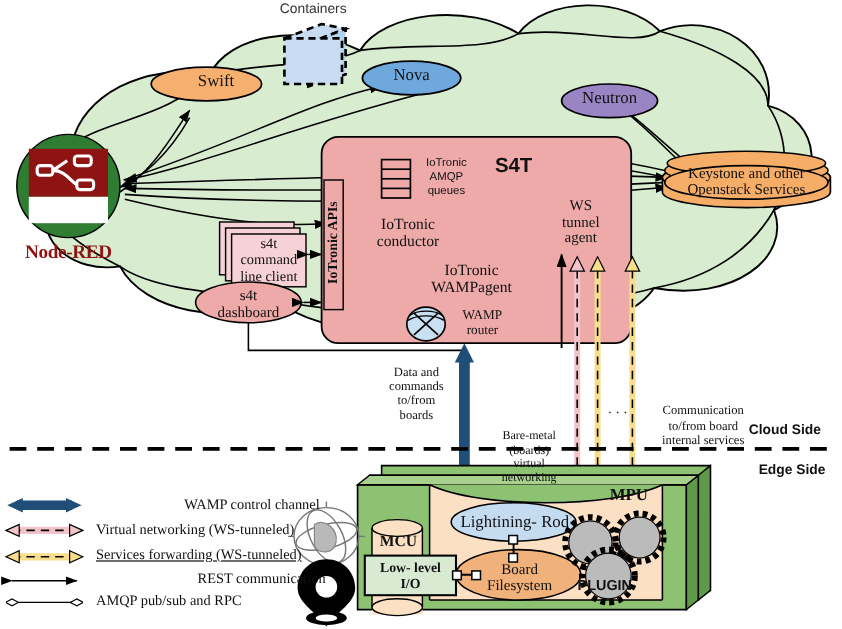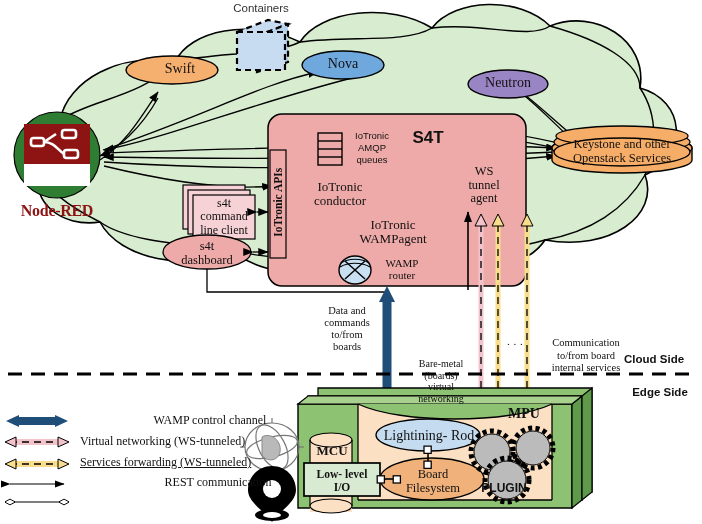--- a/index.html
+++ b/index.html
@@ -358,14 +358,15 @@
 <div class="lbl" style="left:388px;top:467px;width:90px;font-size:12.5px;line-height:1.12;">
   <span>Board</span><br>
   <span>Filesystem</span>
 </div>
 <div class="lbl bold sans" style="left:470px;top:482px;width:68px;font-size:12px;">PLUGIN</div>
 
 <div class="lbl" style="left:80px;top:414px;width:260px;font-size:12px;text-align:center;">WAMP control channel</div>
 <div class="lbl" style="left:80px;top:435px;width:260px;font-size:12px;text-align:left;">Virtual networking (WS-tunneled)</div>
 <div class="lbl" style="left:80px;top:456px;width:260px;font-size:12px;text-align:left;text-decoration:underline;">Services forwarding (WS-tunneled)</div>
 <div class="lbl" style="left:88px;top:476px;width:260px;font-size:12px;text-align:center;">REST communication</div>
+<div class="lbl" style="left:80px;top:494px;width:260px;font-size:12px;text-align:left;">AMQP pub/sub and RPC</div>
 
 </div>
 
 </body></html>

